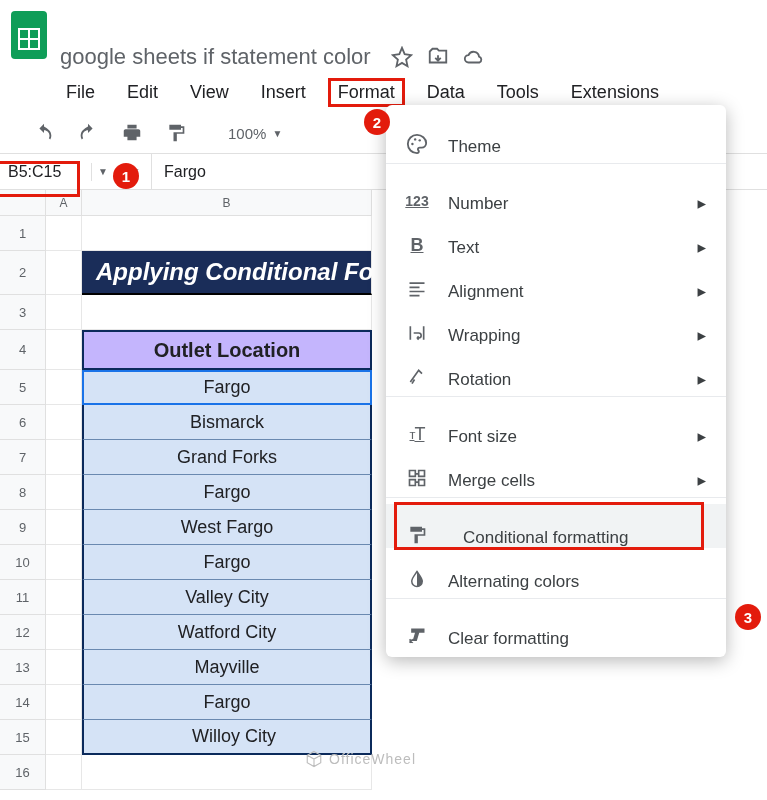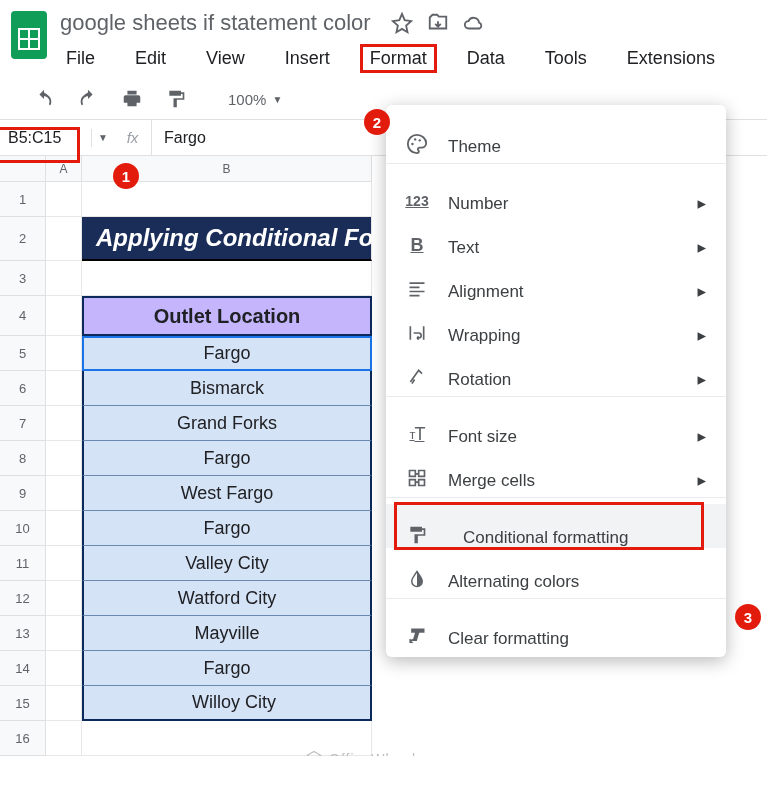--- a/index.html
+++ b/index.html
@@ -2,27 +2,27 @@
 <html><head>
 <meta charset="utf-8">
 <style>
   * { box-sizing: border-box; margin: 0; padding: 0; }
   body { font-family: Arial, "Helvetica Neue", sans-serif; background: #fff; color: #202124; width: 767px; }
   .app { position: relative; }
 
   
   .header { display: flex; padding: 8px 8px 0 8px; align-items: flex-start; }
   .logo { width: 42px; height: 54px; display: flex; align-items: center; justify-content: center; flex-shrink: 0; }
-  .title-area { flex: 1; padding-left: 6px; }
+  .title-area { flex: 1; padding-left: 6px; margin-top: 34px; }
   .title-row { display: flex; align-items: center; gap: 10px; }
   .doc-title { font-size: 22px; color: #5f6368; padding: 2px 4px; }
   .title-icons { display: flex; gap: 14px; align-items: center; padding-left: 6px; }
   .title-icons .ticon { width: 22px; height: 22px; fill: #5f6368; display:flex; align-items:center; justify-content:center; }
 
-  .menubar { display: flex; gap: 20px; padding: 6px 0 8px 0; font-size: 18px; }
+  .menubar { display: flex; gap: 12px; padding: 6px 0 8px 0; font-size: 18px; }
   .menubar .mitem { padding: 4px 10px; color: #202124; cursor: pointer; border-radius: 4px; }
   .menubar .mitem.active { border: 3px solid #e31b0c; border-radius: 0; padding: 1px 7px; }
 
   
   .toolbar { display: flex; align-items: center; border-bottom: 1px solid #e0e0e0; padding: 6px 8px 8px 32px; gap: 20px; }
   .tbicon { width: 24px; height: 24px; fill: #5f6368; display:flex; align-items:center; justify-content:center; }
   .zoom { display:flex; align-items:center; gap:6px; font-size:15px; color:#5f6368; padding-left: 20px;}
   .caret { font-size: 10px; color:#5f6368;}
 
   

